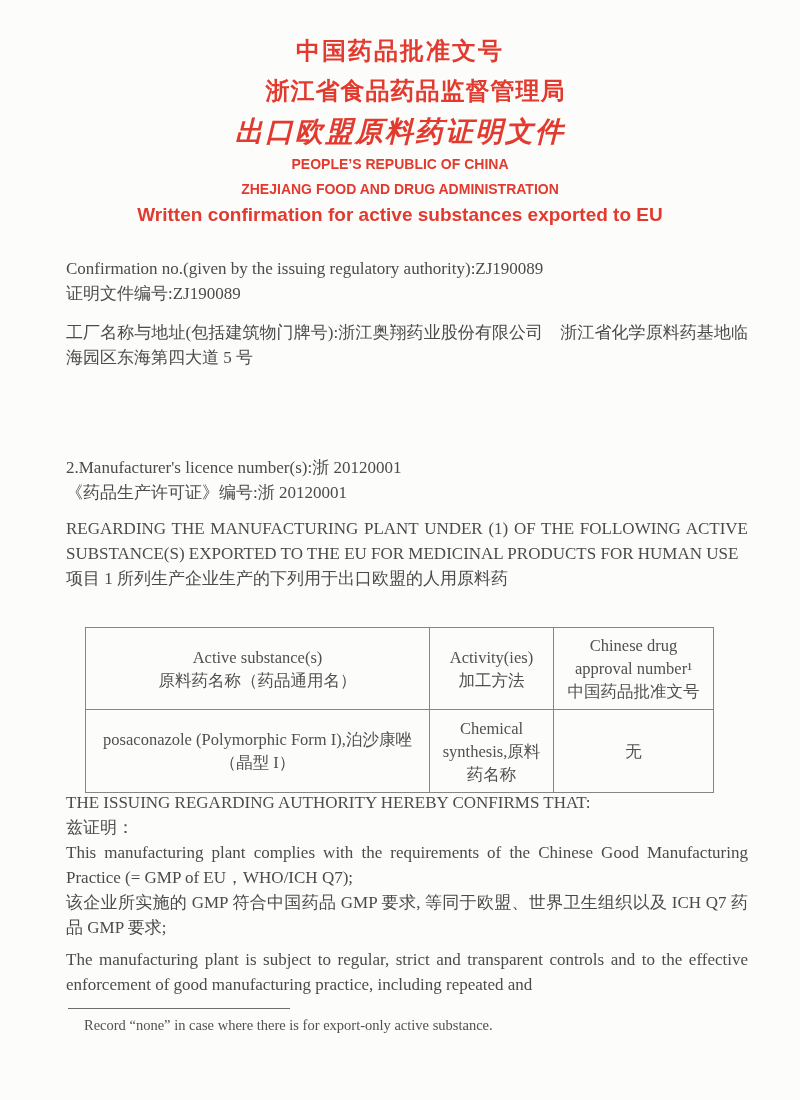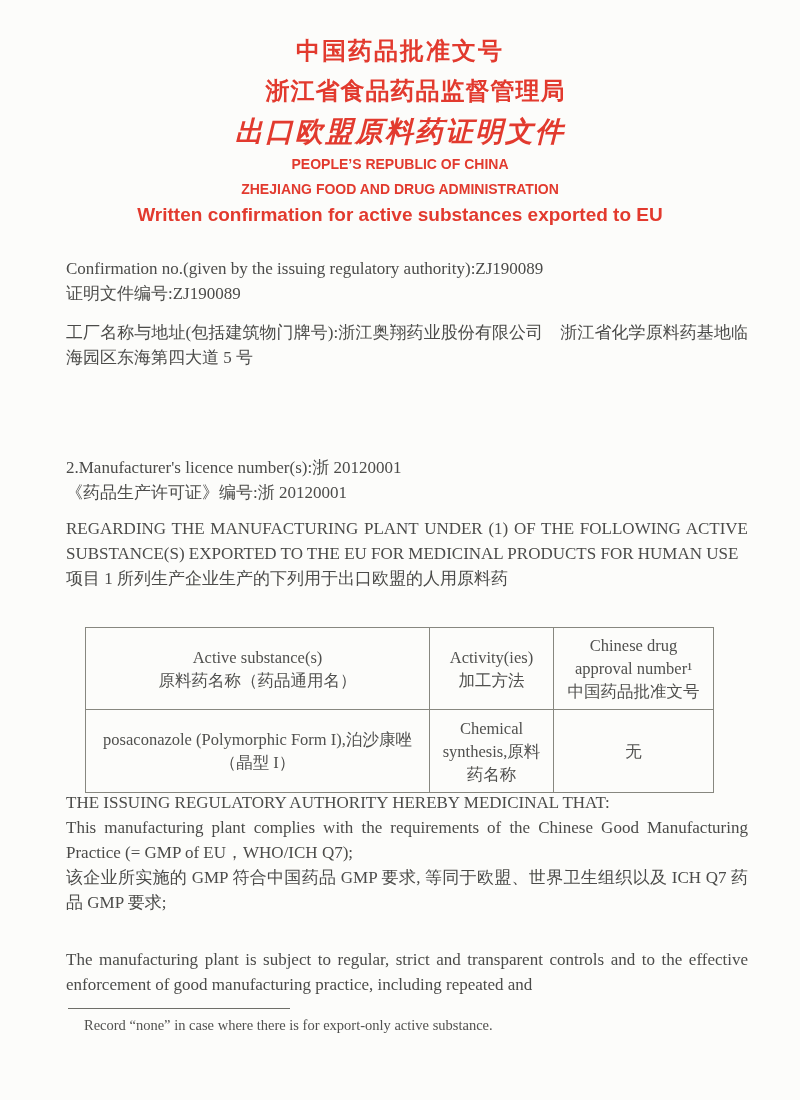--- a/index.html
+++ b/index.html
@@ -123,21 +123,22 @@
       <tr class="data-row">
         <td>posaconazole (Polymorphic Form I),泊沙康唑（晶型 I）</td>
         <td>Chemical synthesis,原料药名称</td>
         <td>无</td>
       </tr>
     </tbody>
       </table>
   </div>
 
   <div class="abs block" style="top:790px">
-    <p>THE ISSUING REGULATORY AUTHORITY HEREBY MEDICINAL THAT:</p>
+    <p>THE ISSUING REGARDING AUTHORITY HEREBY CONFIRMS THAT:</p>
+    <p>兹证明：</p>
     <p class="just">This manufacturing plant complies with the requirements of the Chinese Good Manufacturing Practice (= GMP of EU，WHO/ICH Q7);</p>
     <p class="just">该企业所实施的 GMP 符合中国药品 GMP 要求, 等同于欧盟、世界卫生组织以及 ICH Q7 药品 GMP 要求;</p>
   </div>
 
   <div class="abs block" style="top:947px">
     <p class="just">The manufacturing plant is subject to regular, strict and transparent controls and to the effective enforcement of good manufacturing practice, including repeated and</p>
   </div>
 
   <div class="abs footnote">
     <div class="footnote-rule"></div>

